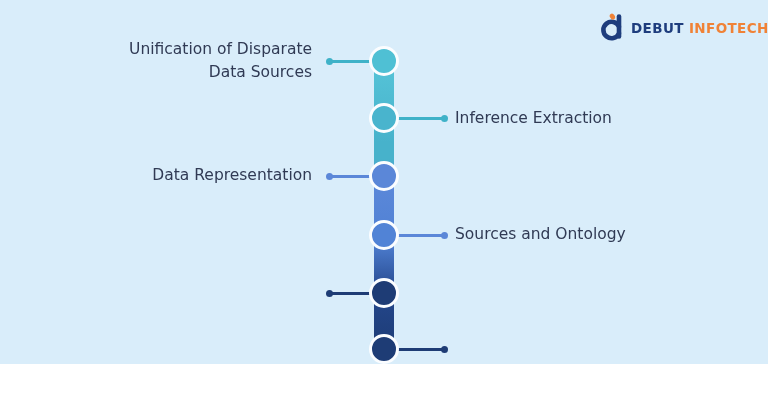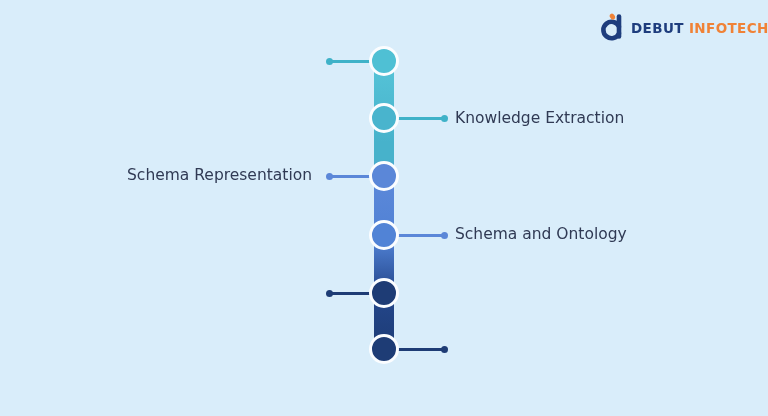--- a/index.html
+++ b/index.html
@@ -1,18 +1,18 @@
 <!DOCTYPE html>
 <html><head>
 <meta charset="utf-8">
 <style>
   html,body{margin:0;padding:0;}
   .stage{
     position:relative;
-    width:768px;height:416px;
+    width:768px;height:364px;
     background:#d9edfa;
     overflow:hidden;
     font-family:"DejaVu Sans","Liberation Sans",sans-serif;
   }
 
   
   .logo{
     position:absolute;top:12px;left:599px;
     display:flex;align-items:center;gap:7px;
   }
@@ -93,35 +93,36 @@
     <span class="logo-text">
       <span class="logo-word1" style="color: rgb(30, 61, 125);">DEBUT</span><span style="color: rgb(240, 130, 54);">INFOTECH</span>
     </span>
   </div>
 
   <div class="spine" style="background: linear-gradient(rgb(86, 196, 216) 0%, rgb(71, 178, 203) 28%, rgb(71, 178, 203) 34%, rgb(91, 136, 217) 42%, rgb(80, 129, 212) 62%, rgb(36, 71, 140) 80%, rgb(29, 60, 118) 100%);"></div>
 
   <div class="conn left i1" style="background: rgb(63, 178, 200);"></div>
   <div class="cdot left i1" style="background: rgb(63, 178, 200);"></div>
   <div class="node i1" style="background: rgb(79, 192, 212);"></div>
+  <div class="lbl left i1" style="color: rgb(48, 58, 84);">Unification of Disparate Data Sources</div>
 
   <div class="conn right i2" style="background: rgb(63, 178, 200);"></div>
   <div class="cdot right i2" style="background: rgb(63, 178, 200);"></div>
   <div class="node i2" style="background: rgb(73, 180, 205);"></div>
-  <div class="lbl right i2" style="color: rgb(48, 58, 84);">Knowledge Extraction</div>
+  <div class="lbl right i2" style="color: rgb(48, 58, 84);">Inference Extraction</div>
 
   <div class="conn left i3" style="background: rgb(91, 135, 216);"></div>
   <div class="cdot left i3" style="background: rgb(91, 135, 216);"></div>
   <div class="node i3" style="background: rgb(91, 135, 216);"></div>
-  <div class="lbl left i3" style="color: rgb(48, 58, 84);">Schema Representation</div>
+  <div class="lbl left i3" style="color: rgb(48, 58, 84);">Data Representation</div>
 
   <div class="conn right i4" style="background: rgb(91, 135, 216);"></div>
   <div class="cdot right i4" style="background: rgb(91, 135, 216);"></div>
   <div class="node i4" style="background: rgb(81, 131, 214);"></div>
-  <div class="lbl right i4" style="color: rgb(48, 58, 84);">Schema and Ontology</div>
+  <div class="lbl right i4" style="color: rgb(48, 58, 84);">Sources and Ontology</div>
 
   <div class="conn left i5" style="background: rgb(30, 60, 117);"></div>
   <div class="cdot left i5" style="background: rgb(30, 60, 117);"></div>
   <div class="node i5" style="background: rgb(30, 60, 117);"></div>
 
   <div class="conn right i6" style="background: rgb(30, 60, 117);"></div>
   <div class="cdot right i6" style="background: rgb(30, 60, 117);"></div>
   <div class="node i6" style="background: rgb(30, 60, 117);"></div>
 
 </div>

